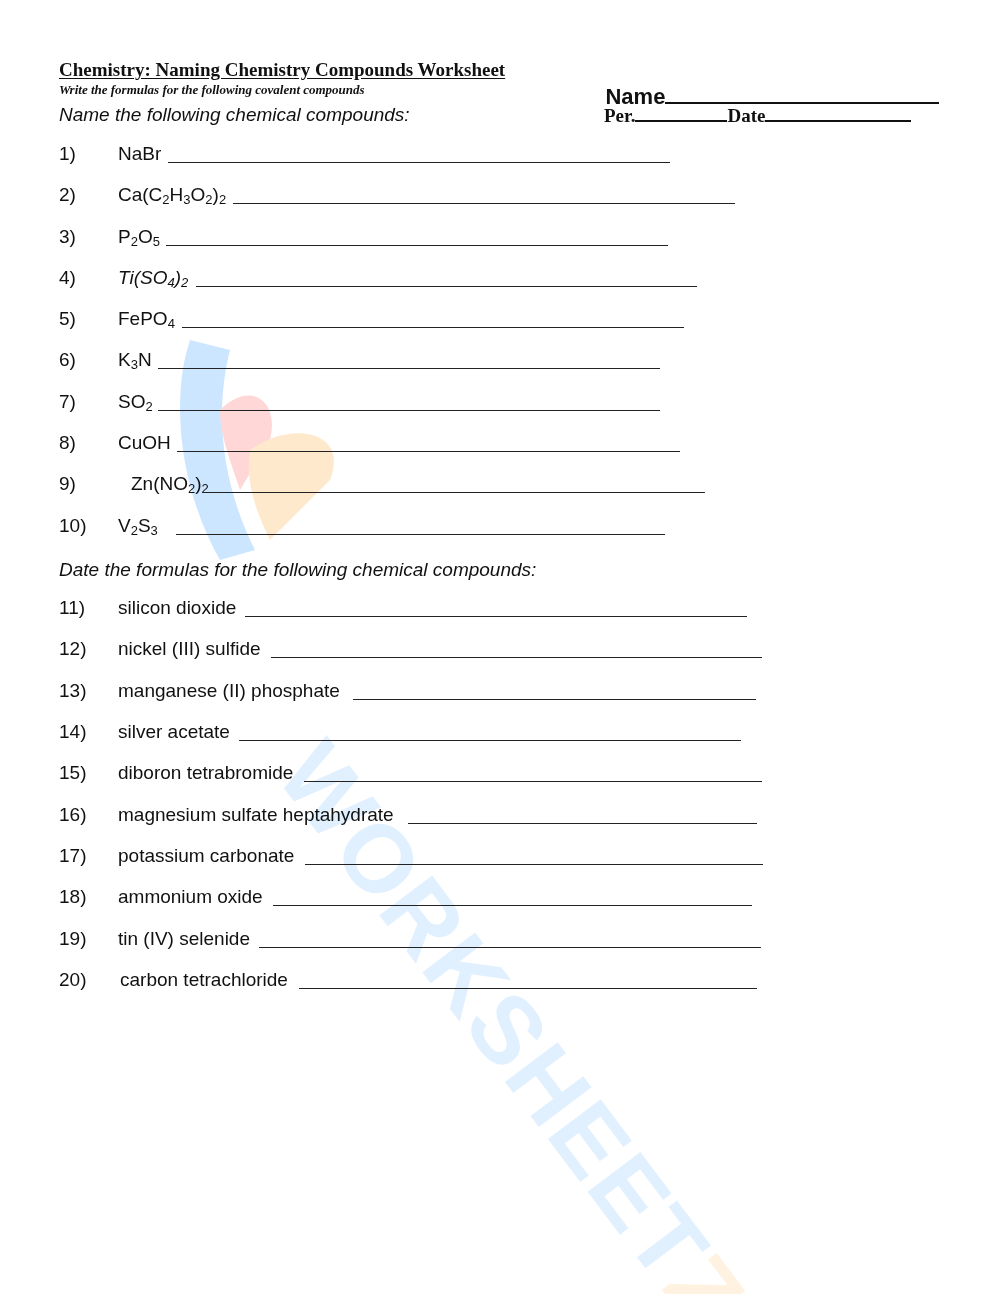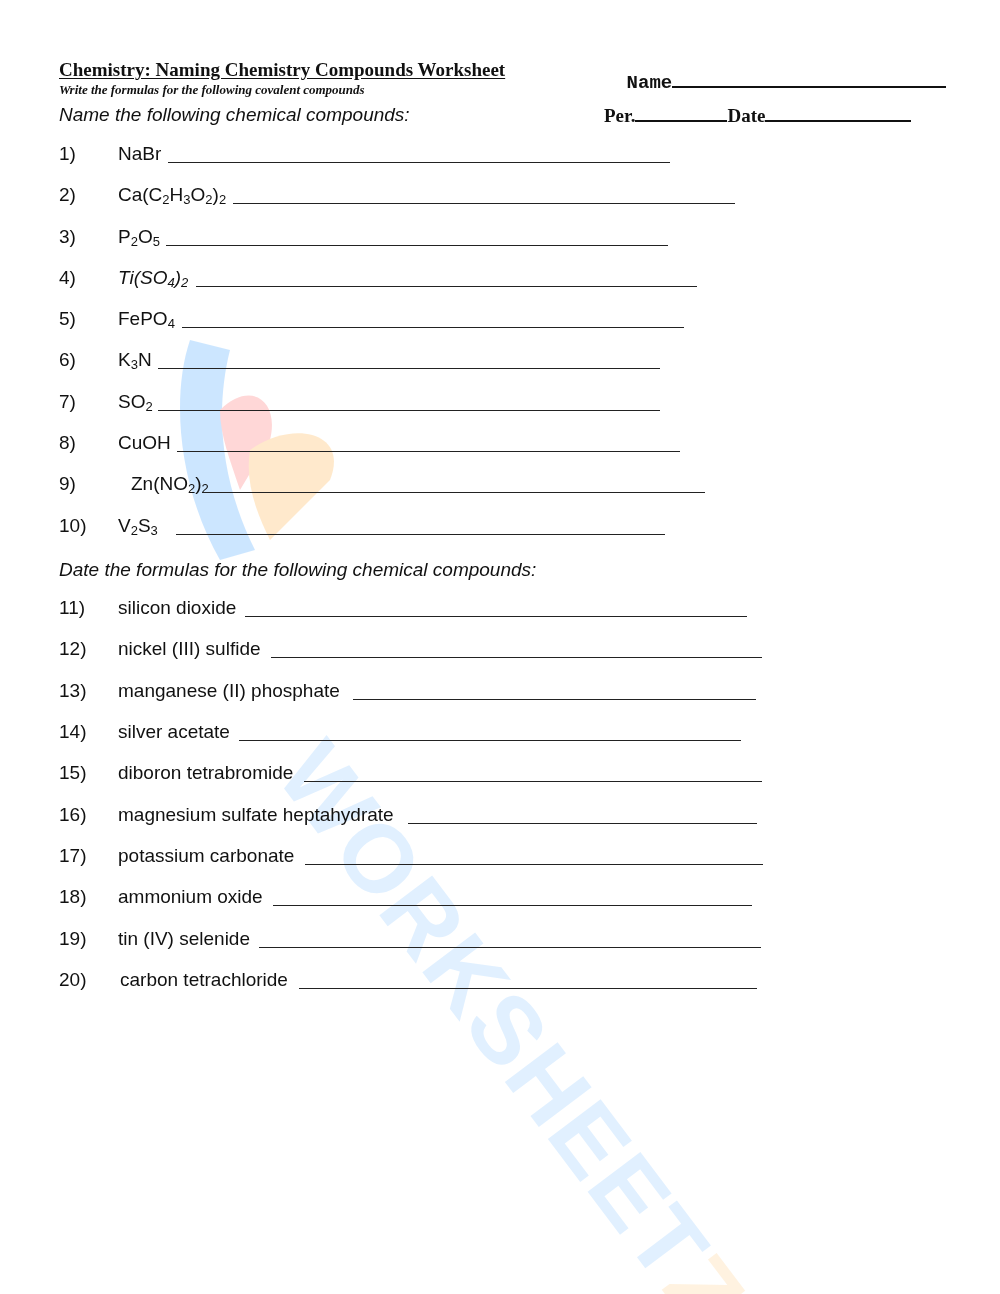--- a/index.html
+++ b/index.html
@@ -21,22 +21,22 @@
   .hdr-title {
     position: absolute; left: 59px; top: 59px;
     font-family: "Liberation Serif", serif; font-weight: bold; font-size: 19px;
     text-decoration: underline; text-underline-offset: 2px;
   }
   .hdr-sub {
     position: absolute; left: 59px; top: 82px;
     font-family: "Liberation Serif", serif; font-weight: bold; font-style: italic; font-size: 13px;
   }
   .hdr-name {
-    position: absolute; left: 581px; top: 48px;
-    font-family: Liberation Mono, monospace; font-weight: bold; font-size: 19px; white-space: pre;
+    position: absolute; left: 581px; top: 58px;
+    font-family: Liberation Sans, sans-serif; font-weight: bold; font-size: 22px; white-space: pre;
   }
   .hdr-per {
     position: absolute; left: 585px; top: 82px;
     font-family: "Liberation Serif", serif; font-weight: bold; font-size: 19px; white-space: pre;
   }
   .blank-line { display: inline-block; border-bottom: 2px solid #111; height: 16px; vertical-align: baseline; }
 
   .section-title {
     position: absolute; left: 59px;
     font-family: "Liberation Sans", sans-serif; font-style: italic; font-size: 19px;

